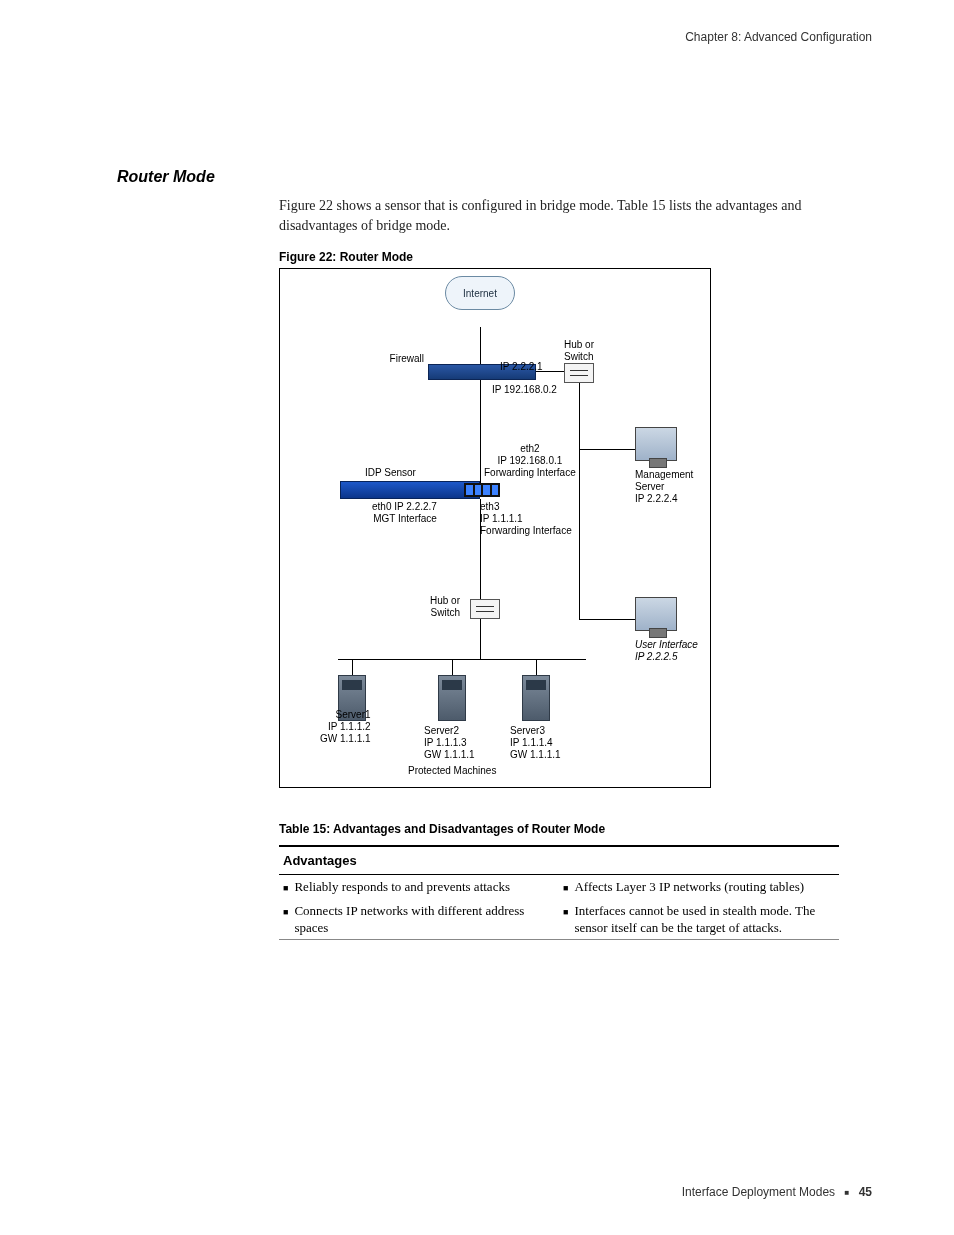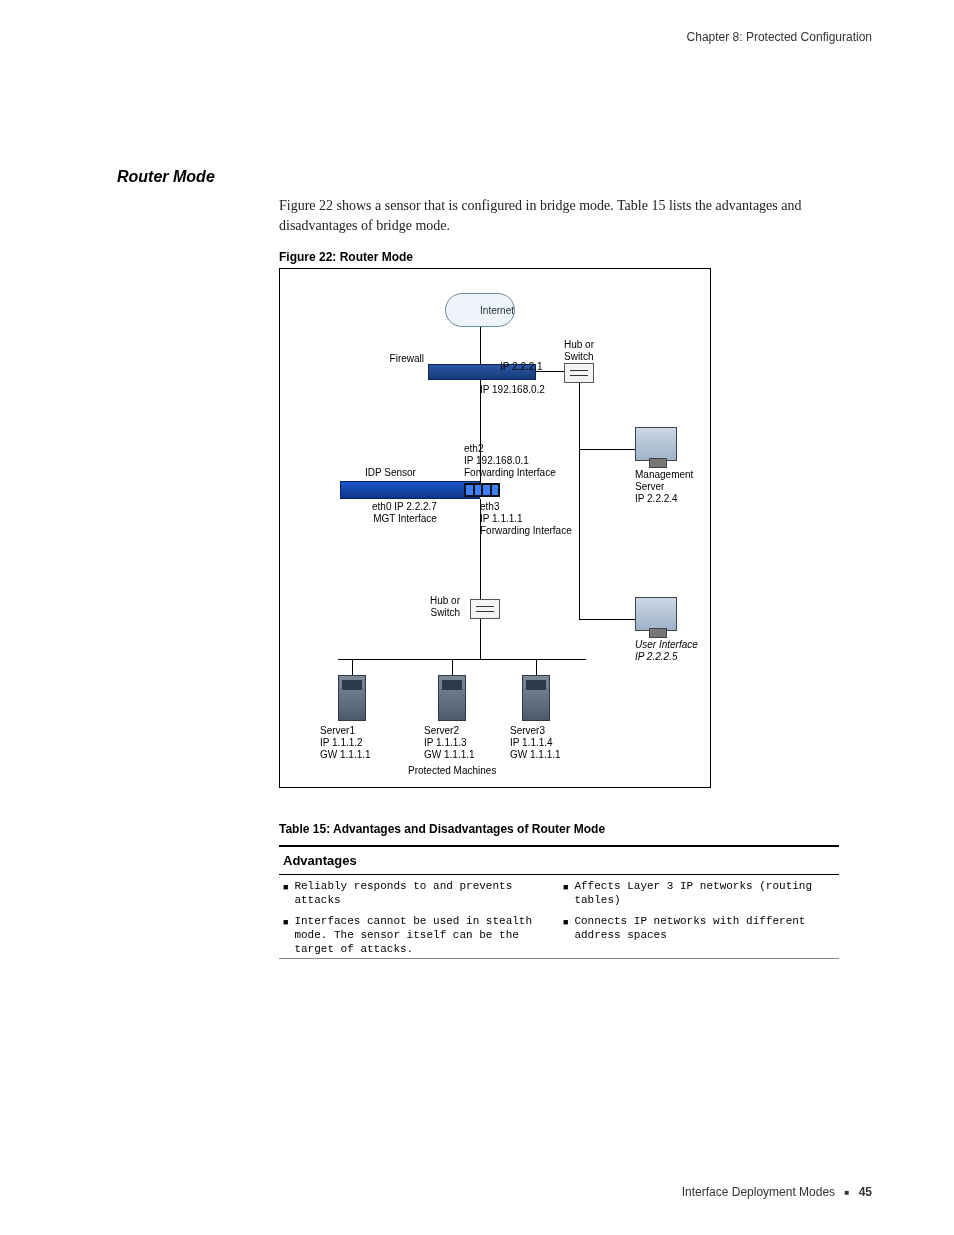--- a/index.html
+++ b/index.html
@@ -162,71 +162,70 @@
     font-family: Arial, Helvetica, sans-serif;
     font-size: 13px;
     font-weight: bold;
   }
   .adv-body {
     border-bottom: 1px solid #888;
   }
   .adv-row div {
     flex: 1;
     padding: 4px 4px 2px 4px;
-    font-size: 11px;
+    font-size: 13px;
     line-height: 1.3;
     display: flex;
     gap: 6px;
-    font-family: Liberation Mono, monospace;
   }
   .adv-row div::before {
     content: "■";
     font-size: 9px;
     line-height: 18px;
   }
   .footer {
     position: absolute;
     bottom: 36px;
     right: 82px;
     font-family: Arial, Helvetica, sans-serif;
     font-size: 12px;
     color: #333;
   }
   .footer .sq { font-size: 8px; vertical-align: middle; margin: 0 6px; }
   .footer .pg { font-weight: bold; }
 </style>
 </head>
 <body>
 
-<div class="header-right">Chapter 8: Protected Configuration</div>
+<div class="header-right">Chapter 8: Advanced Configuration</div>
 
 <div class="section-title">Router Mode</div>
 
 <div class="intro">Figure 22 shows a sensor that is configured in bridge mode. Table 15 lists the advantages and disadvantages of bridge mode.</div>
 
 <div class="fig-caption">Figure 22:  Router Mode</div>
 
 <div class="diagram">
 
   <div class="line" style="left:200px; top:58px; width:1px; height:160px;"></div>
 
-  <div class="cloud" style="left:165px; top:24px;text-align:right;">Internet</div>
+  <div class="cloud" style="left:165px; top:7px;">Internet</div>
 
   <div class="dlabel" style="left:108px; top:84px; text-align:right; width:36px;">Firewall</div>
   <div class="firewall" style="left:148px; top:95px;"></div>
   <div class="dlabel" style="left:220px; top:92px;">IP 2.2.2.1</div>
-  <div class="dlabel" style="left:200px; top:115px;">IP 192.168.0.2</div>
+  <div class="dlabel" style="left:200px; top:115px;padding-left:12px;">IP 192.168.0.2</div>
 
   <div class="line" style="left:256px; top:102px; width:40px; height:1px;"></div>
   <div class="dlabel" style="left:284px; top:70px; white-space:pre;">Hub or
 Switch</div>
   <div class="hub" style="left:284px; top:94px;"></div>
   <div class="line" style="left:299px; top:114px; width:1px; height:86px;"></div>
 
-  <div class="dlabel" style="left:184px; top:174px; white-space:pre;">eth2
+  <div class="dlabel" style="left:204px; top:174px; white-space:pre;text-align:center;">eth2
 IP 192.168.0.1
 Forwarding Interface</div>
 
   <div class="dlabel" style="left:64px; top:198px;padding-left:21px;">IDP Sensor</div>
   <div class="sensor" style="left:60px; top:212px;"></div>
   <div class="sensor-ports" style="left:184px; top:214px;">
       <span></span>
       <span></span>
       <span></span>
       <span></span>
@@ -258,21 +257,21 @@
   <div class="line" style="left:58px; top:390px; width:248px; height:1px;"></div>
   <div class="line" style="left:200px; top:350px; width:1px; height:40px;"></div>
   <div class="line" style="left:72px; top:390px; width:1px; height:16px;"></div>
   <div class="line" style="left:172px; top:390px; width:1px; height:16px;"></div>
   <div class="line" style="left:256px; top:390px; width:1px; height:16px;"></div>
 
   <div class="server" style="left:58px; top:406px;"></div>
   <div class="server" style="left:158px; top:406px;"></div>
   <div class="server" style="left:242px; top:406px;"></div>
 
-  <div class="dlabel" style="left:40px; top:456px; white-space:pre;">Server1
+  <div class="dlabel" style="left:40px; top:440px; white-space:pre;text-align:right;">Server1
 IP 1.1.1.2
 GW 1.1.1.1</div>
   <div class="dlabel" style="left:144px; top:456px; white-space:pre;">Server2
 IP 1.1.1.3
 GW 1.1.1.1</div>
   <div class="dlabel" style="left:230px; top:456px; white-space:pre;">Server3
 IP 1.1.1.4
 GW 1.1.1.1</div>
   <div class="dlabel" style="left:128px; top:496px;">Protected Machines</div>
 </div>
@@ -287,24 +286,24 @@
     <div class="adv-row">
       <div>
           <span>Reliably responds to and prevents attacks</span>
         </div>
       <div>
           <span>Affects Layer 3 IP networks (routing tables)</span>
         </div>
     </div>
     <div class="adv-row">
       <div>
-          <span>Interfaces cannot be used in stealth mode. The sensor itself can be the target of attacks.</span>
+          <span>Connects IP networks with different address spaces</span>
         </div>
       <div>
-          <span>Connects IP networks with different address spaces</span>
+          <span>Interfaces cannot be used in stealth mode. The sensor itself can be the target of attacks.</span>
         </div>
     </div>
   </div>
 </div>
 
 <div class="footer">
   <span>Interface Deployment Modes</span>
   <span class="sq">■</span>
   <span class="pg">45</span>
 </div>

